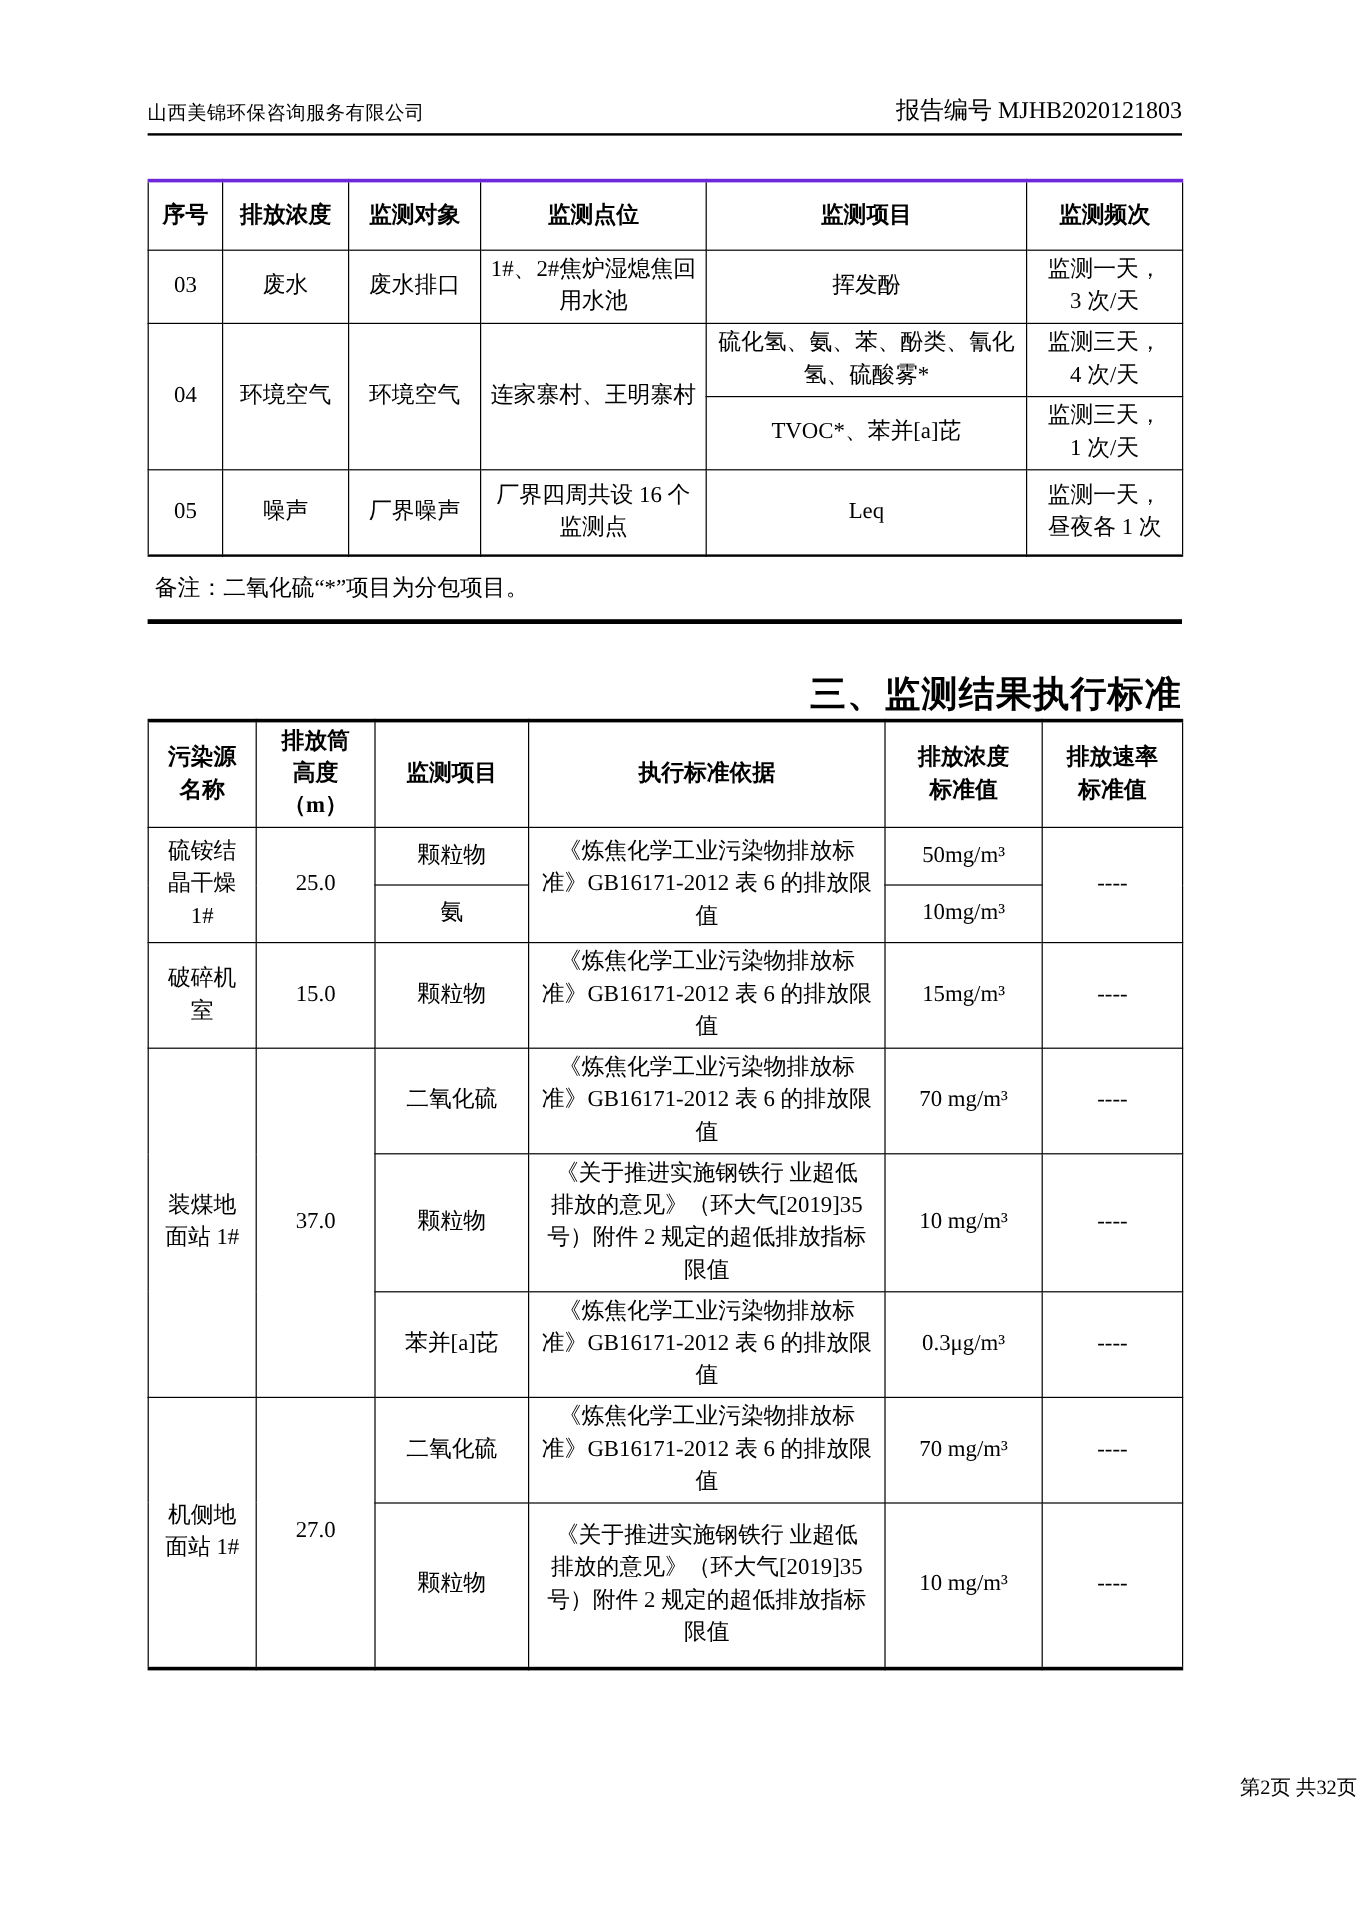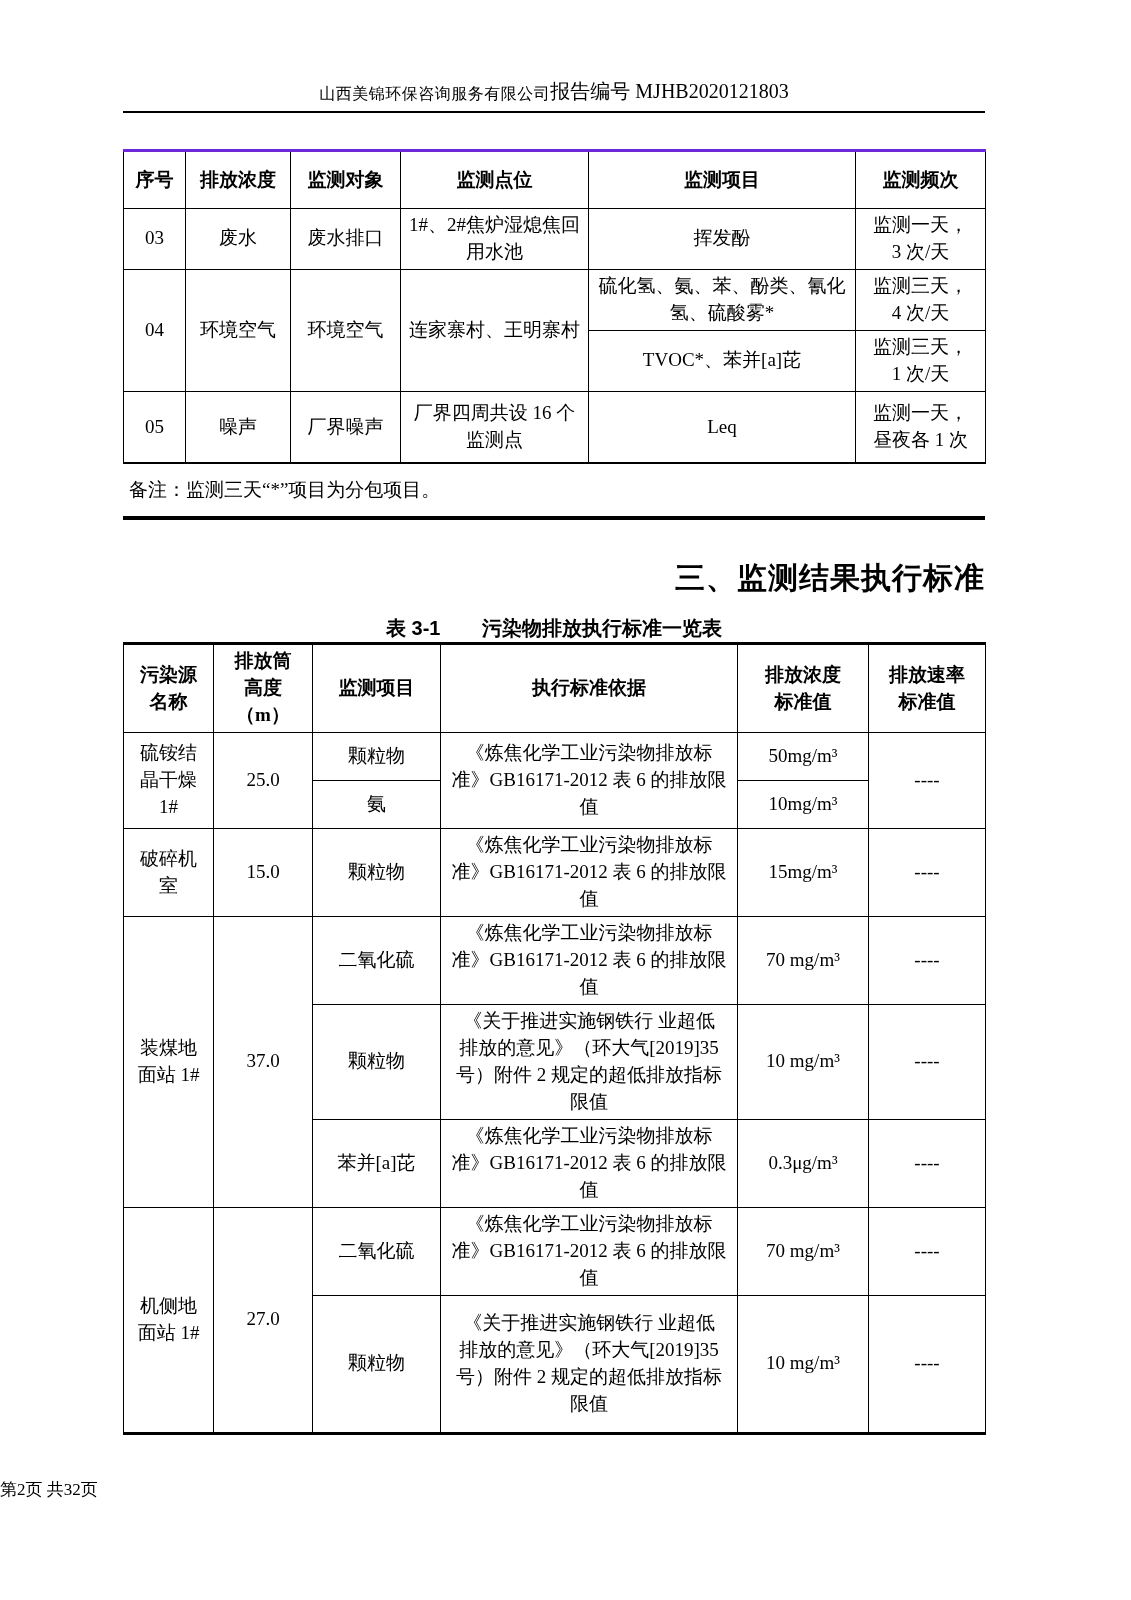--- a/index.html
+++ b/index.html
@@ -5,21 +5,21 @@
   html,body { margin:0; padding:0; background:#ffffff; }
   body {
     width:1131px; height:1600px; position:relative;
     font-family:"Liberation Serif","DejaVu Serif",serif;
     color:#000;
   }
   .content { padding:78px 146px 0 123px; }
 
   
   .doc-header {
-    display:flex; justify-content:center; align-items:flex-end;
+    display:flex; justify-content:space-between; align-items:flex-end;
     border-bottom:2px solid #000; padding-bottom:6px;
   }
   .company   { font-size:16px; letter-spacing:0.5px; }
   .report-no { font-size:20px; }
 
   
   table { border-collapse:collapse; table-layout:fixed; width:862px; }
   th,td {
     border:1px solid #000; text-align:center; vertical-align:middle;
     font-size:19px; line-height:1.42; padding:3px 5px;
@@ -49,21 +49,21 @@
   }
   .intro { margin:28px 0 0 62px; font-size:21px; }
   .caption {
     margin:16px 0 0 0; text-align:center; font-size:20px; font-weight:bold;
     font-family:"Liberation Sans","DejaVu Sans",sans-serif;
   }
   .caption .cap-label { margin-right:36px; }
 
   .footer {
     position:absolute; top:1478px; left:0; width:1131px;
-    text-align:left; font-size:17px;
+    text-align:right; font-size:17px;
   }
 </style>
 </head>
 <body>
 
 <div class="content">
 
   <div class="doc-header">
     <span class="company">山西美锦环保咨询服务有限公司</span>
     <span class="report-no">报告编号 MJHB2020121803</span>
@@ -118,31 +118,27 @@
         <td>厂界噪声</td>
         <td>厂界四周共设 16 个
 监测点</td>
         <td>Leq</td>
         <td>监测一天，
 昼夜各 1 次</td>
       </tr>
     </tbody>
   </table>
 
-  <div class="note">备注：监测三天“*”项目为分包项目。</div>
+  <div class="note">备注：二氧化硫“*”项目为分包项目。</div>
 
   <div class="divider"></div>
 
   <h2 class="section-title">三、监测结果执行标准</h2>
 
 
-  <p class="caption">
-    <span class="cap-label">表 3-1</span>
-    <span>污染物排放执行标准一览表</span>
-  </p>
 
   <table class="table2">
     <colgroup>
       <col style="width:90px">
         <col style="width:99px">
         <col style="width:128px">
       <col style="width:297px">
         <col style="width:131px">
         <col style="width:117px">
     </colgroup>

